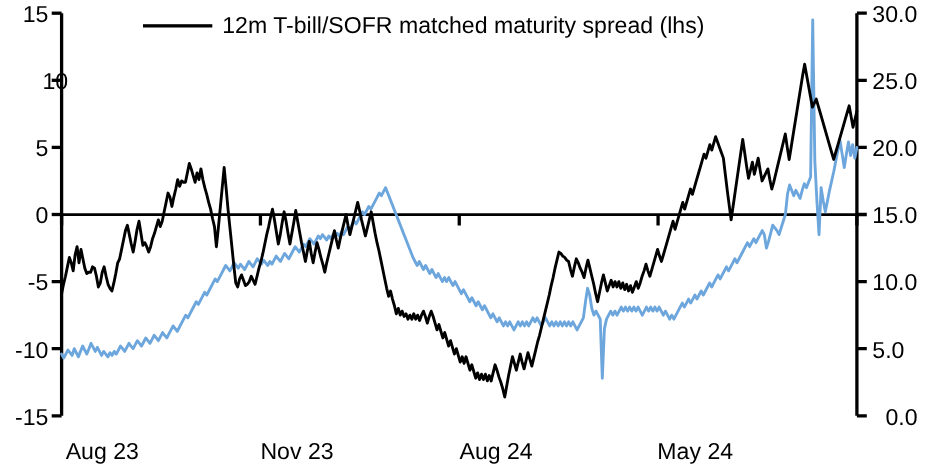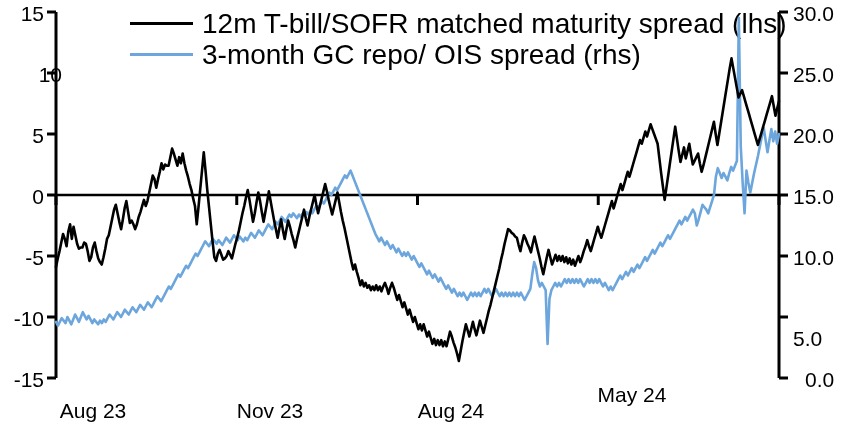--- a/index.html
+++ b/index.html
@@ -10,21 +10,21 @@
   .axlabel{position:absolute;font-size:21px;line-height:21px;color:#000;white-space:nowrap;}
   .ylab-left{text-align:right;}
   .ylab-right{text-align:left;}
   .xlab{position:absolute;font-size:21px;line-height:21px;text-align:center;white-space:nowrap;padding-left:33px;}
 
   .legend{position:absolute;left:130px;top:8px;}
   .legend-row{display:flex;align-items:center;height:31px;}
   .legend-line{width:63px;height:0;border-top-style:solid;border-top-width:3px;margin-right:9px;}
   .legend-line.black{border-top-color:#000000;border-top-width:3px;}
   .legend-line.blue{border-top-color:#6CA6DC;border-top-width:3px;}
-  .legend-text{font-size:28px;line-height:21px;white-space:nowrap;}
+  .legend-text{font-size:21px;line-height:21px;white-space:nowrap;}
 
   svg{position:absolute;left:0;top:0;}
 </style>
 </head>
 <body>
 
 <div id="root">
 
   <div class="axlabel ylab-left" style="left:2px;top:3px;width:42px;">15</div>
   <div class="axlabel ylab-left" style="left:20px;top:64px;width:42px;">10</div>
@@ -32,36 +32,32 @@
   <div class="axlabel ylab-left" style="left:2px;top:186px;width:42px;">0</div>
   <div class="axlabel ylab-left" style="left:2px;top:247px;width:42px;">-5</div>
   <div class="axlabel ylab-left" style="left:2px;top:308px;width:42px;">-10</div>
   <div class="axlabel ylab-left" style="left:2px;top:369px;width:42px;">-15</div>
 
   <div class="axlabel ylab-right" style="left:793px;top:3px;">30.0</div>
   <div class="axlabel ylab-right" style="left:793px;top:64px;">25.0</div>
   <div class="axlabel ylab-right" style="left:793px;top:125px;">20.0</div>
   <div class="axlabel ylab-right" style="left:793px;top:186px;">15.0</div>
   <div class="axlabel ylab-right" style="left:793px;top:247px;">10.0</div>
-  <div class="axlabel ylab-right" style="left:793px;top:308px;margin-top:20px;">5.0</div>
+  <div class="axlabel ylab-right" style="left:793px;top:308px;">5.0</div>
   <div class="axlabel ylab-right" style="left:777px;top:369px;margin-left:28px;">0.0</div>
 
   <div class="xlab" style="left:0px;top:400px;width:120px;">Aug 23</div>
   <div class="xlab" style="left:177px;top:400px;width:120px;">Nov 23</div>
   <div class="xlab" style="left:358px;top:400px;width:120px;">Aug 24</div>
-  <div class="xlab" style="left:539px;top:384px;width:120px;">May 24</div>
+  <div class="xlab" style="left:539px;top:400px;width:120px;">May 24</div>
 
   <div class="legend">
     <div class="legend-row">
       <span class="legend-line black"></span>
       <span class="legend-text">12m T-bill/SOFR matched maturity spread (lhs)</span>
-    </div>
-    <div class="legend-row">
-      <span class="legend-line blue"></span>
-      <span class="legend-text">3-month GC repo/ OIS spread (rhs)</span>
     </div>
   </div>
 
   <svg id="plot" width="852" height="432">
       <line x1="56" y1="12" x2="56" y2="378" stroke="#000" stroke-width="3"></line>
       <line x1="779" y1="12" x2="779" y2="378" stroke="#000" stroke-width="3"></line>
       <line x1="47" y1="12" x2="56" y2="12" stroke="#000" stroke-width="3"></line>
       <line x1="47" y1="73" x2="56" y2="73" stroke="#000" stroke-width="3"></line>
       <line x1="47" y1="134" x2="56" y2="134" stroke="#000" stroke-width="3"></line>
       <line x1="47" y1="195" x2="56" y2="195" stroke="#000" stroke-width="3"></line>

